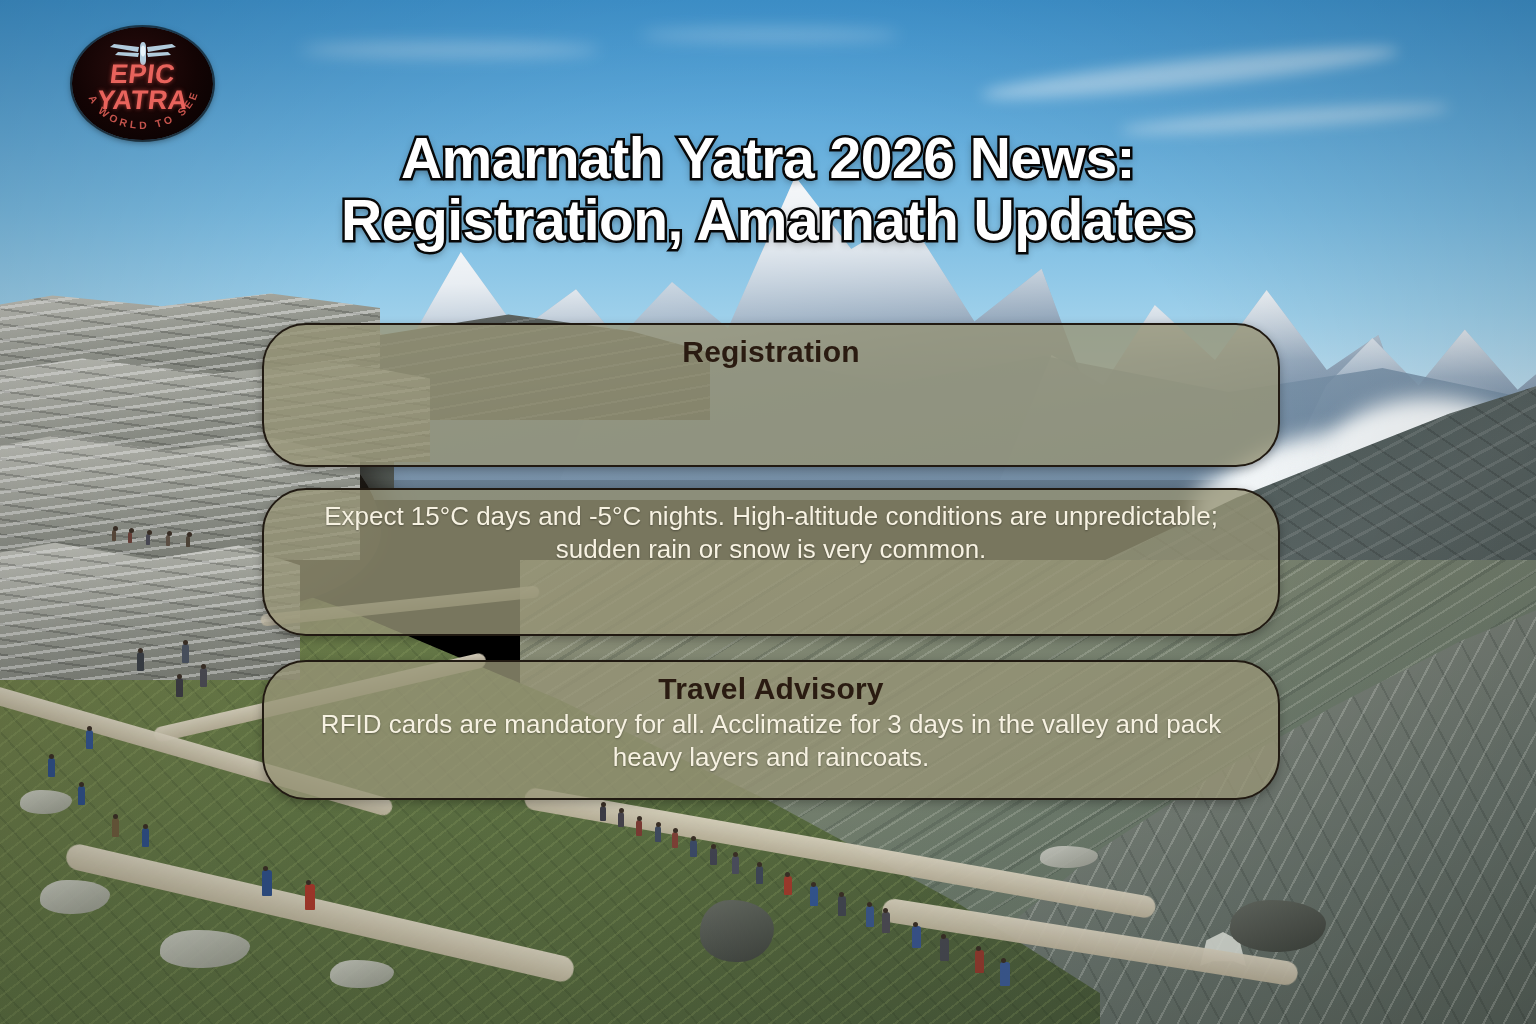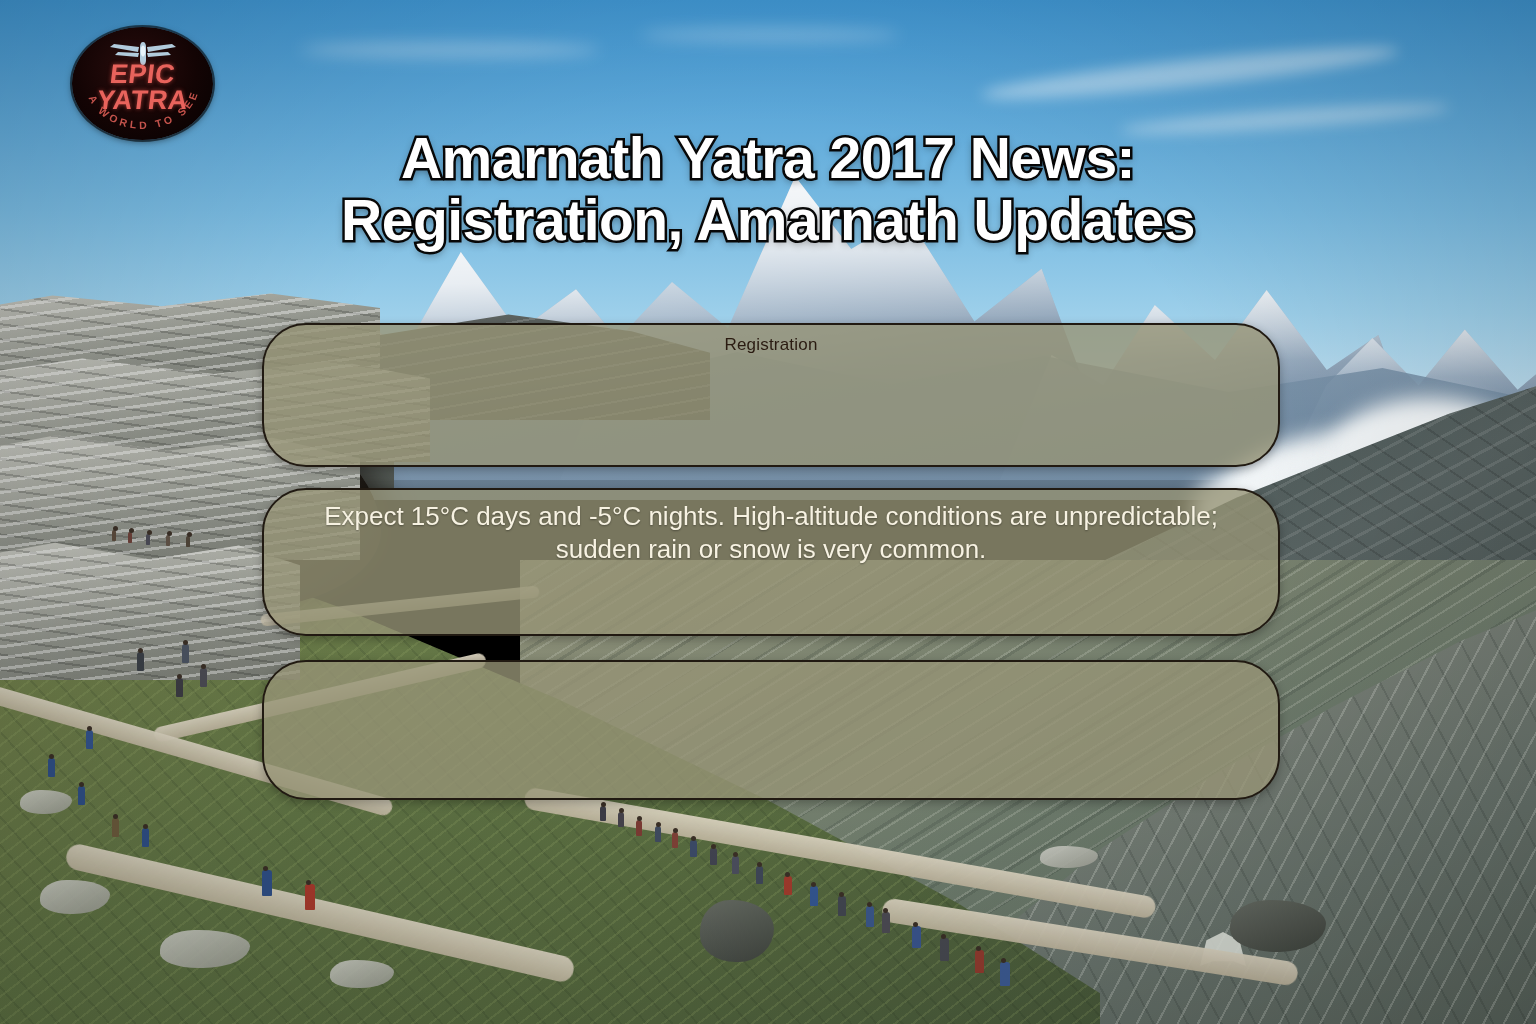--- a/index.html
+++ b/index.html
@@ -194,21 +194,21 @@
   .title span { display:block; }
 
   
   .card { position:absolute; left:262px; width:1018px;
           background:rgba(150,148,118,.80);
           border:2px solid #211a12;
           border-radius:44px;
           padding:10px 26px 14px;
           text-align:center;
           box-shadow:0 3px 10px rgba(0,0,0,.28); }
-  .card h2 { font-size:17px; font-weight:normal; color:#2a1b11; margin-bottom:2px;
+  .card h2 { font-size:30px; font-weight:bold; color:#2a1b11; margin-bottom:2px;
              letter-spacing:.2px; }
   .card p  { font-size:26px; color:#f7f2e2; line-height:1.28;
              text-shadow:0 1px 2px rgba(0,0,0,.35); }
 
   .card-1 { top:323px; height:144px; }
   .card-2 { top:488px; height:148px; }
   .card-3 { top:660px; height:140px; }
 </style>
 </head>
 <body>
@@ -329,28 +329,30 @@
         <textPath href="#arcp" startOffset="6%">A WORLD TO SEE</textPath>
       </text>
     </svg>
     <div class="logoMain">
       <span class="l1">EPIC</span>
       <span class="l2">YATRA</span>
     </div>
   </div>
 
   <h1 class="title">
-    <span>Amarnath Yatra 2017 News:</span>
+    <span>Amarnath Yatra 2026 News:</span>
     <span>Registration, Amarnath Updates</span>
   </h1>
 
   <div class="card card-1">
     <h2>Registration</h2>
   </div>
 
   <div class="card card-2">
     <p>Expect 15°C days and -5°C nights. High-altitude conditions are unpredictable; sudden rain or snow is very common.</p>
   </div>
 
   <div class="card card-3">
+    <h2>Travel Advisory</h2>
+    <p>RFID cards are mandatory for all. Acclimatize for 3 days in the valley and pack heavy layers and raincoats.</p>
   </div>
 
 </div>
 
 </body></html>

